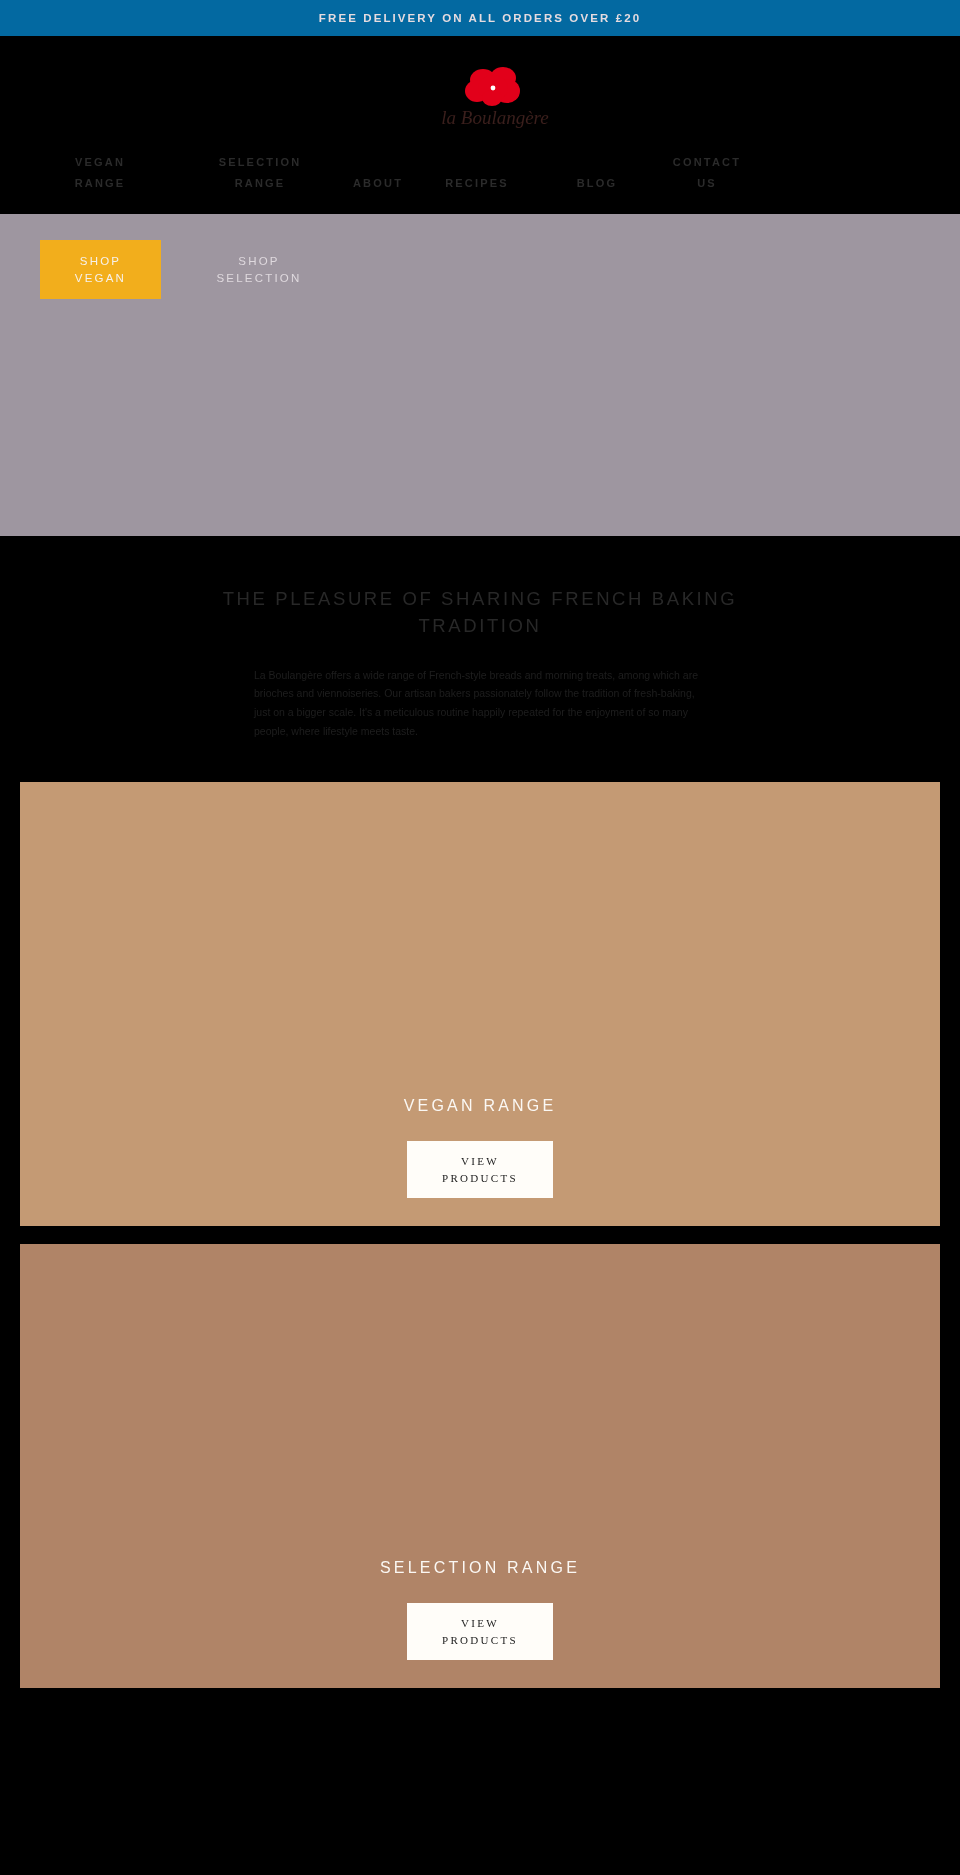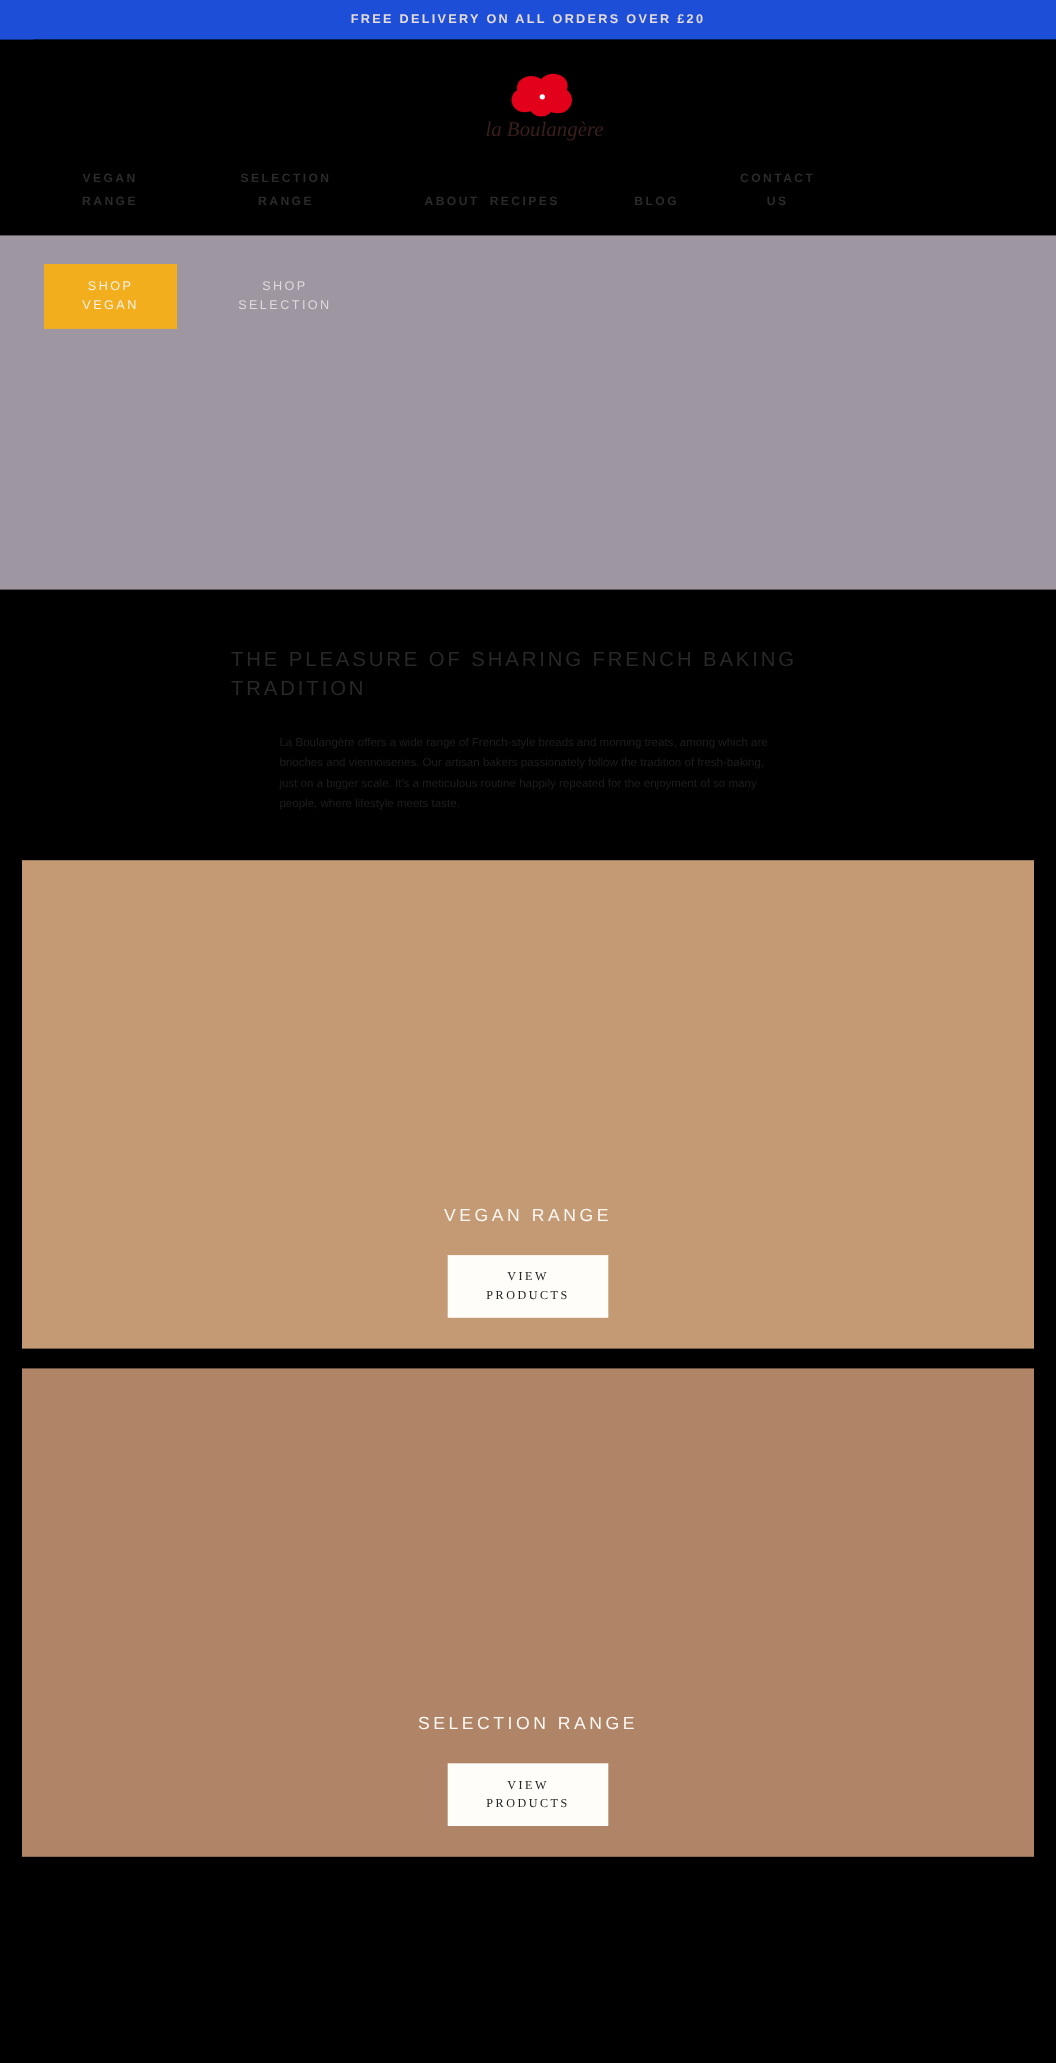--- a/index.html
+++ b/index.html
@@ -13,21 +13,21 @@
   body {
     width: 960px;
     height: 1875px;
     overflow: hidden;
     position: relative;
   }
 
   
   .announce {
     height: 36px;
-    background: #1d4ed8;
+    background: #0369a1;
     display: flex;
     align-items: center;
     justify-content: center;
   }
   .announce-text {
     color: #E6DCE0;
     font-size: 11.5px;
     letter-spacing: 2.1px;
     font-weight: 700;
     white-space: nowrap;
@@ -63,21 +63,21 @@
     font-weight: 700;
     letter-spacing: 2.2px;
     line-height: 1.95;
     text-align: center;
     text-transform: uppercase;
     cursor: pointer;
     white-space: pre-line;
   }
   .nav-vegan      { left: 59px;  top: 12px;  width: 82px; }
   .nav-selection  { left: 208px; top: 12px;  width: 104px; }
-  .nav-about      { left: 360px; top: 33px;  width: 76px; text-align: right; }
+  .nav-about      { left: 340px; top: 33px;  width: 76px; }
   .nav-recipes    { left: 436px; top: 33px;  width: 82px; }
   .nav-blog       { left: 564px; top: 33px;  width: 66px; }
   .nav-contact    { left: 659px; top: 12px;  width: 96px; }
 
   
   .hero {
     position: relative;
     height: 322px;
     background: #9E96A0;
     overflow: hidden;
@@ -135,21 +135,21 @@
   
   .intro {
     background: #000000;
     padding: 50px 0 42px;
   }
   .intro-title {
     color: #282828;
     font-size: 18.5px;
     letter-spacing: 2.6px;
     line-height: 1.45;
-    text-align: left;
+    text-align: center;
     max-width: 540px;
     margin: 0 auto;
     font-weight: 400;
   }
   .intro-body {
     color: #1E1E1E;
     font-size: 10.5px;
     line-height: 1.78;
     text-align: left;
     max-width: 452px;

